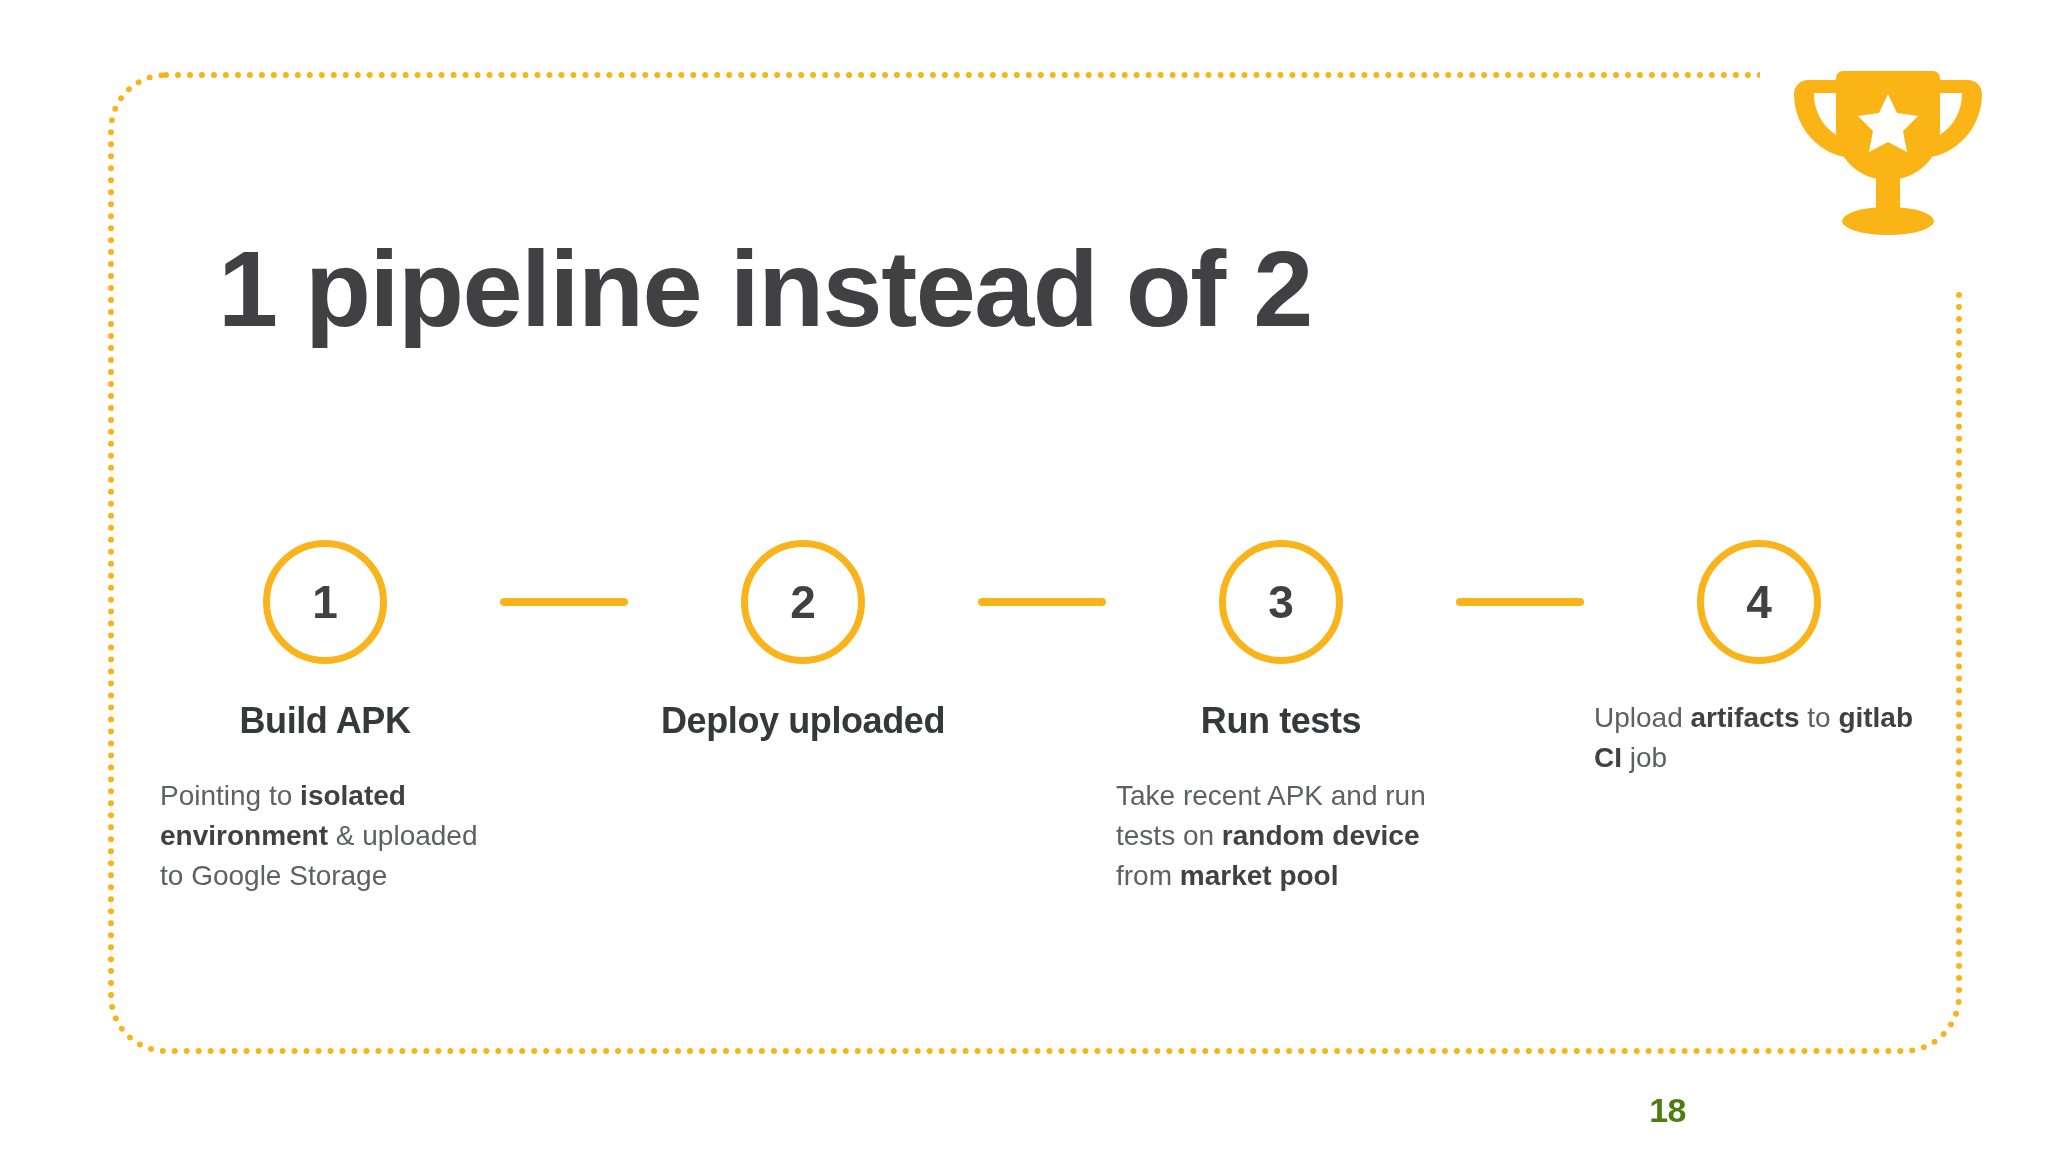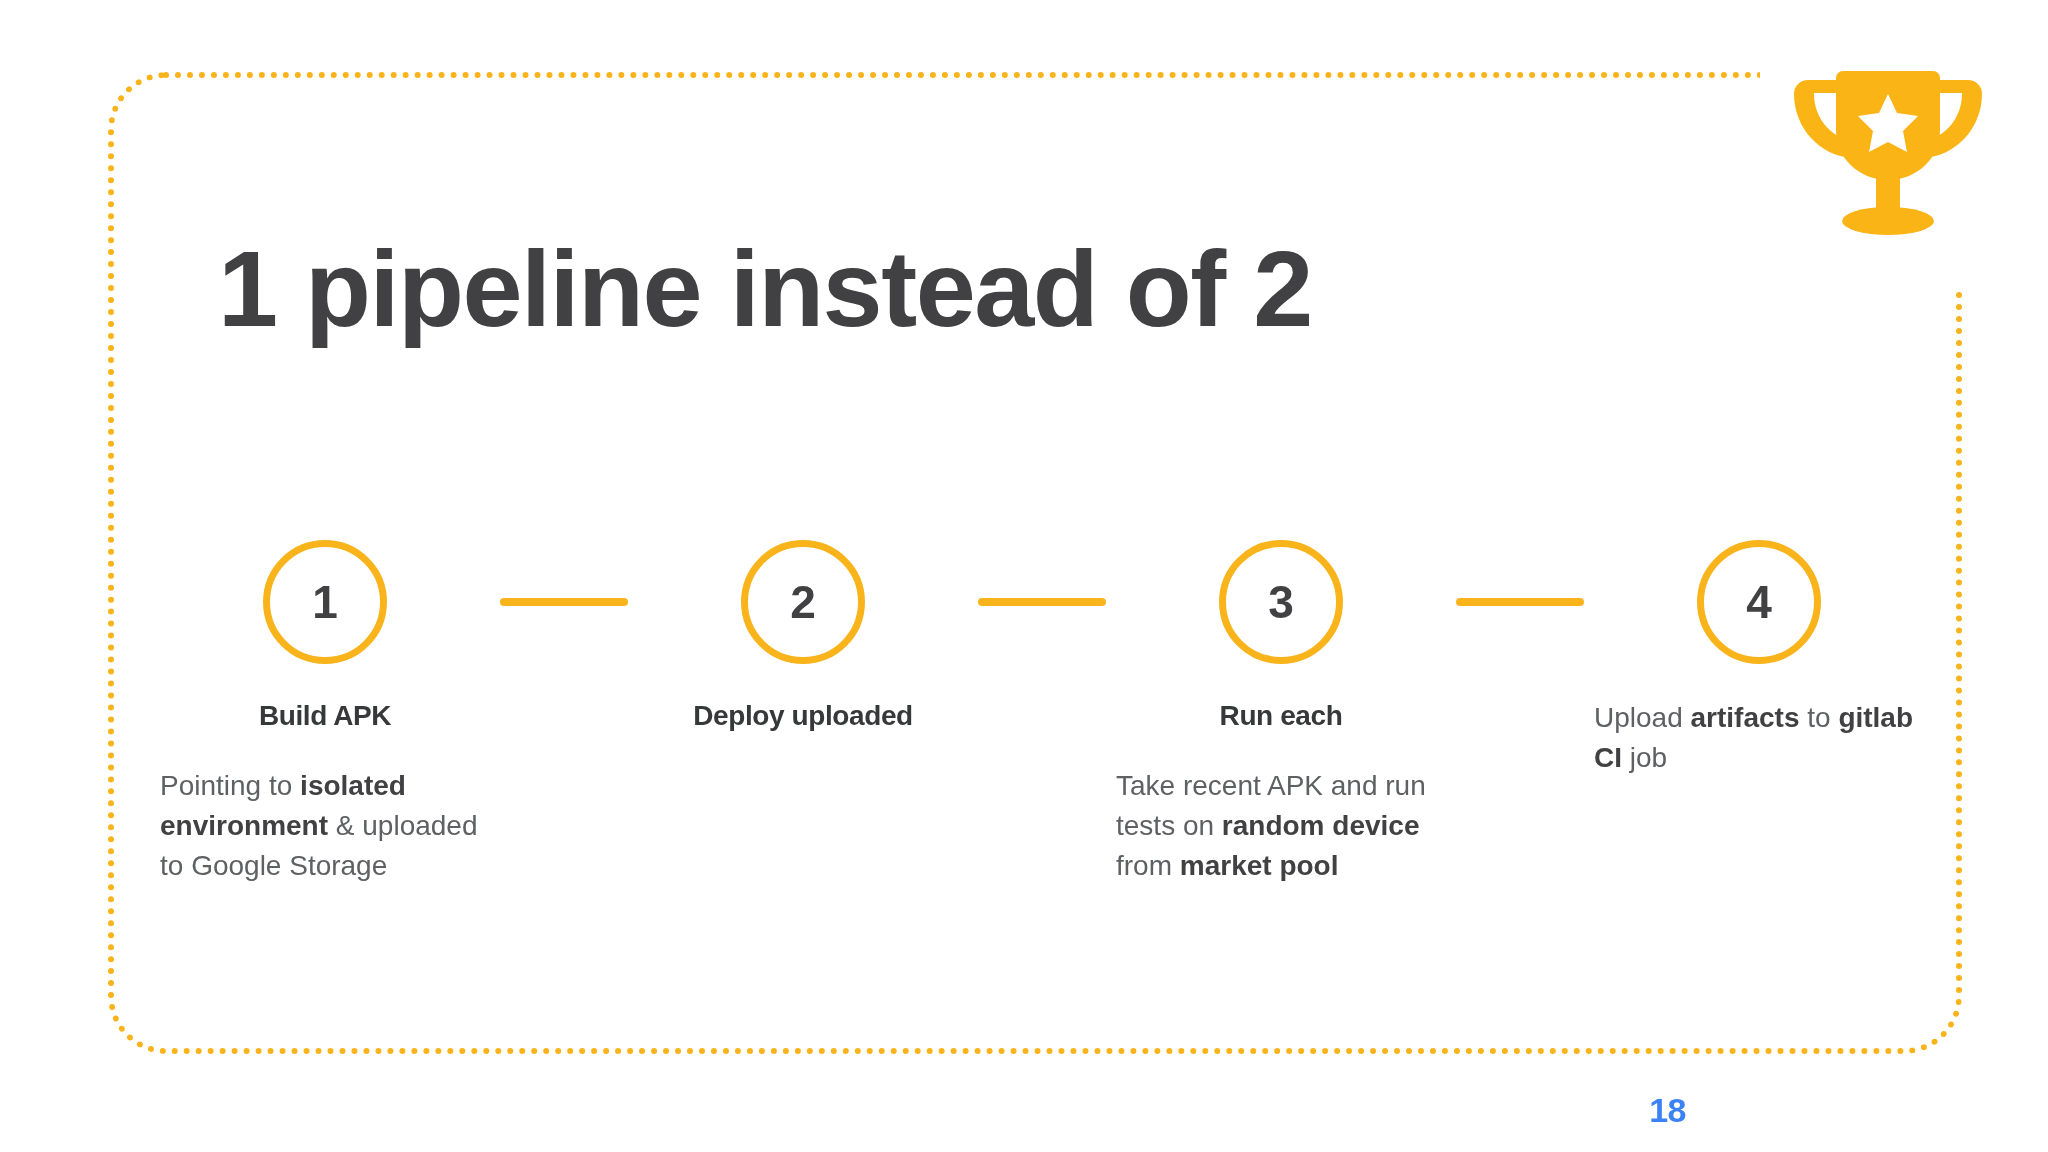--- a/index.html
+++ b/index.html
@@ -94,21 +94,21 @@
   }
   .circle-num {
     font-size: 46px;
     font-weight: 700;
     color: #414042;
     line-height: 1;
   }
 
   .step-title {
     margin-top: 36px;
-    font-size: 28px;
+    font-size: 36px;
     font-weight: 800;
     color: #37383A;
     letter-spacing: -0.4px;
     text-align: right;
     white-space: nowrap;
   }
 
   .step-desc {
     margin-top: 34px;
     font-size: 28px;
@@ -130,21 +130,21 @@
     margin-top: 58px;
   }
 
   
   .page-num {
     position: absolute;
     right: 44px;
     bottom: 22px;
     font-size: 34px;
     font-weight: 800;
-    color: #3b82f6;
+    color: #4d7c0f;
     letter-spacing: -0.5px;
   }
 </style>
 </head>
 <body>
 
 <div class="slide">
 
   <div class="frame"></div>
   <div class="frame-gap"></div>
@@ -182,21 +182,21 @@
       </div>
       <div class="step-title">Deploy uploaded</div>
     </div>
 
     <div class="connector"></div>
 
     <div class="step">
       <div class="circle">
         <span class="circle-num">3</span>
       </div>
-      <div class="step-title">Run each</div>
+      <div class="step-title">Run tests</div>
       <div class="step-desc"><span>Take recent APK and run tests on </span><b>random device</b><span> from </span><b>market pool</b></div>
     </div>
 
     <div class="connector"></div>
 
     <div class="step">
       <div class="circle">
         <span class="circle-num">4</span>
       </div>
       <div class="step-desc"><span>Upload </span><b>artifacts</b><span> to </span><b>gitlab CI</b><span> job</span></div>

